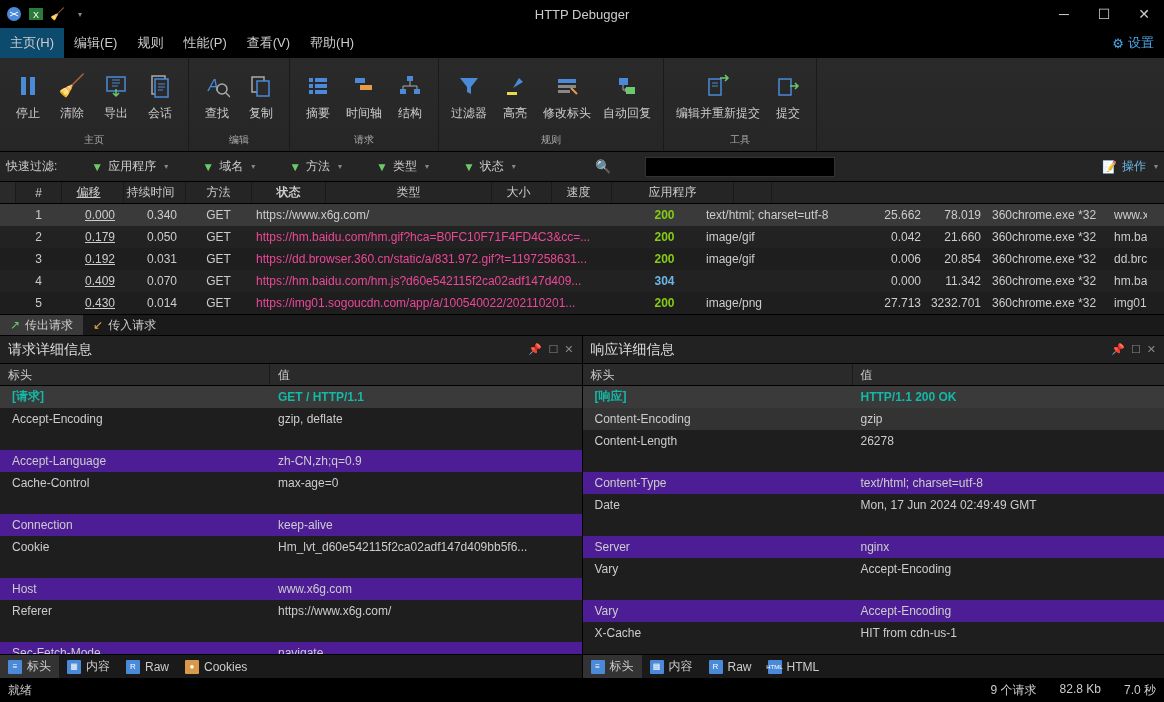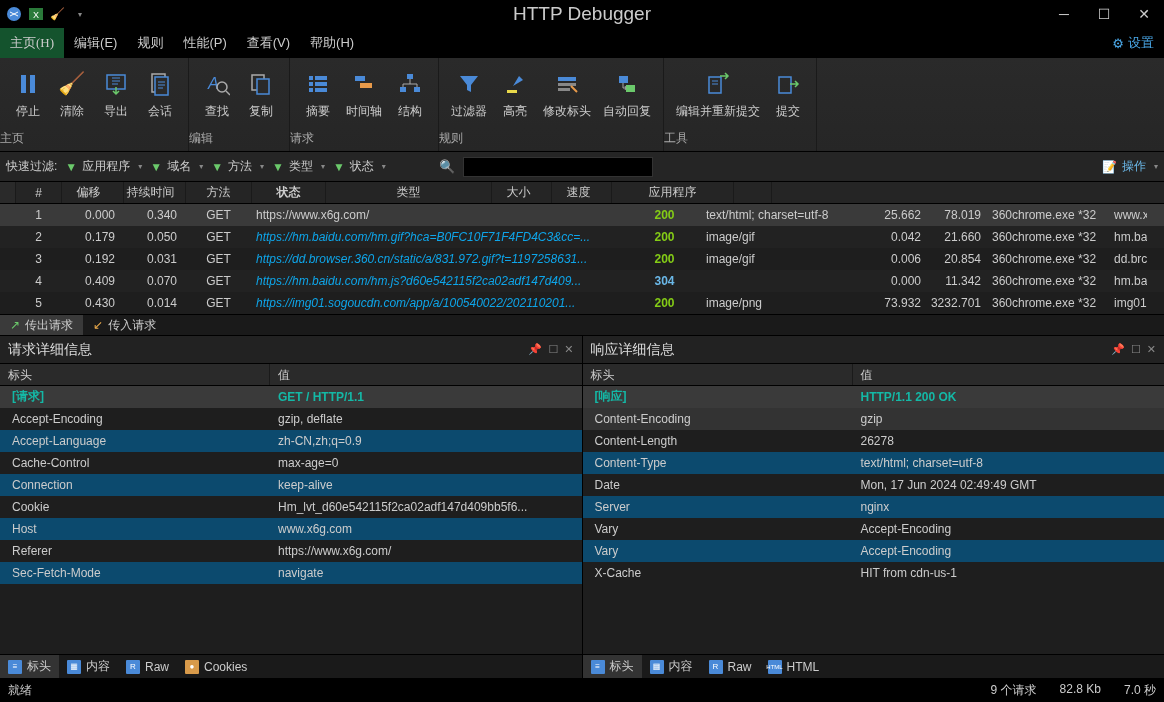--- a/index.html
+++ b/index.html
@@ -2,65 +2,65 @@
 <html><head>
 <meta charset="utf-8">
 <style>
 * { margin: 0; padding: 0; box-sizing: border-box; font-family: "Microsoft YaHei", "Segoe UI", sans-serif; }
 body { background: #1e1e1e; color: #ccc; font-size: 12px; width: 1164px; height: 702px; overflow: hidden; display: flex; flex-direction: column; }
 
 
 .titlebar { height: 28px; background: #000; display: flex; align-items: center; position: relative; }
 .titlebar-left { display: flex; gap: 6px; padding-left: 6px; }
 .tb-icon { width: 16px; height: 16px; display: flex; align-items: center; justify-content: center; font-size: 12px; }
-.titlebar-title { position: absolute; left: 50%; transform: translateX(-50%); color: #ccc; font-size: 19px; }
+.titlebar-title { position: absolute; left: 50%; transform: translateX(-50%); color: #ccc; font-size: 13px; }
 .titlebar-right { margin-left: auto; display: flex; }
 .win-ctrl { width: 40px; height: 28px; display: flex; align-items: center; justify-content: center; color: #ccc; font-size: 14px; }
 
 
 .menubar { height: 30px; background: #000; display: flex; align-items: center; padding: 0 0; position: relative; }
 .menu-item { padding: 6px 10px; color: #ccc; font-size: 13px; }
-.menu-item.active { background: #14532d; font-family: Liberation Serif, serif; }
+.menu-item.active { background: #0c4a6e; }
 .menu-settings { margin-left: auto; display: flex; align-items: center; gap: 4px; color: #4aa8e8; padding-right: 10px; font-size: 13px; }
 
 
 .ribbon { height: 94px; background: linear-gradient(#2a2a2a, #262626); border-bottom: 1px solid #000; display: flex; }
 .ribbon-group { border-right: 1px solid #1a1a1a; display: flex; flex-direction: column; }
 .ribbon-buttons { display: flex; padding: 4px 6px; flex: 1; }
 .ribbon-btn { display: flex; flex-direction: column; align-items: center; justify-content: center; padding: 2px 6px; min-width: 42px; }
 .ribbon-btn-icon { width: 32px; height: 32px; display: flex; align-items: center; justify-content: center; margin-bottom: 3px; }
 .ribbon-btn-label { font-size: 12px; color: #ccc; white-space: nowrap; }
-.ribbon-group-label { font-size: 12px; color: #aaa; padding-bottom: 4px; }
-
-
-.filterbar { height: 30px; background: #252525; border-bottom: 1px solid #000; display: flex; align-items: center; padding: 0 6px; gap: 8px; }
+.ribbon-group-label { text-align: center; font-size: 10px; color: #aaa; padding-bottom: 4px; }
+
+
+.filterbar { height: 30px; background: #252525; border-bottom: 1px solid #000; display: flex; align-items: center; padding: 0 6px; gap: 34px; }
 .filter-label { color: #ccc; font-size: 12px; }
 .filter-drop { display: flex; align-items: center; gap: 5px; color: #ccc; }
 .filter-drop .fico { color: #6bc96b; font-size: 12px; }
 .filter-arrow { color: #888; font-size: 8px; margin-left: 3px; }
 .search-icon { color: #6bb8e8; font-size: 13px; margin-left: 45px; }
 .search-input { background: #000; border: 1px solid #333; height: 20px; width: 190px; color: #ccc; padding: 0 4px; }
 .op-link { margin-left: auto; display: flex; align-items: center; gap: 5px; color: #6bb8e8; font-size: 12px; }
 
 
 .grid { background: #1e1e1e; }
 .grid-header { height: 22px; background: #252525; display: flex; border-bottom: 1px solid #000; }
 .grid-header .gh { border-right: 1px solid #1a1a1a; display: flex; align-items: center; justify-content: center; color: #ccc; font-size: 12px; }
 .grid-body { }
 .grid-row { height: 22px; display: flex; align-items: center; }
 .grid-row.selected { background: #3a3a3a; }
 .grid-row.alt { background: #222; }
 .grid-row .gc { border-right: 1px solid transparent; display: flex; align-items: center; padding: 0 4px; font-size: 12px; overflow: hidden; white-space: nowrap; }
 .col-handle { width: 16px; background: #2a2a2a; }
 .col-num { width: 46px; justify-content: center; }
-.col-offset { width: 62px; justify-content: flex-end; padding-right: 8px !important; }
+.col-offset { width: 62px; justify-content: flex-end; padding-right: 8px !important; text-decoration: underline; }
 .col-dur { width: 62px; justify-content: flex-end; padding-right: 8px !important; }
 .col-method { width: 66px; justify-content: center; }
 .col-url { width: 376px; text-align: left; }
-.col-url a { color: #0ea5e9; text-decoration: none; font-style: italic; }
+.col-url a { color: #ec4899; text-decoration: none; }
 .col-status { width: 74px; justify-content: center; font-weight: bold; }
 .col-type { width: 166px; }
 .col-size { width: 60px; justify-content: flex-end; padding-right: 6px !important; }
 .col-speed { width: 60px; justify-content: flex-end; padding-right: 6px !important; }
 .col-app { width: 122px; }
 .col-extra { width: 38px; }
 .status-200 { color: #84cc16; }
 .status-304 { color: #6bb8e8; }
 
 
@@ -78,21 +78,21 @@
 .pane-header-ctrls { margin-left: auto; display: flex; gap: 6px; color: #888; font-size: 11px; }
 .pane-gridhead { height: 22px; background: #2a2a2a; display: flex; border-bottom: 1px solid #000; }
 .pane-gridhead div { padding: 3px 8px; font-size: 12px; color: #ccc; }
 .ph-key { width: 270px; border-right: 1px solid #1a1a1a; }
 .pane-rows { flex: 1; overflow: hidden; }
 .prow { height: 22px; display: flex; align-items: center; font-size: 12px; border-bottom: 1px solid transparent; }
 .prow .pk { width: 270px; padding-left: 12px; }
 .prow .pv { flex: 1; padding-left: 8px; overflow: hidden; white-space: nowrap; }
 .prow.head { background: #3a3a3a; }
 .prow.head .pk, .prow.head .pv { font-weight: bold; color: #14b8a6; }
-.prow.alt { background: #0c4a6e; }
+.prow.alt { background: #4c1d95; margin-top: 20px; }
 .prow.sel { background: #333; }
 
 .pane-tabs { height: 24px; background: #1a1a1a; display: flex; align-items: stretch; border-top: 1px solid #000; }
 .ptab { display: flex; align-items: center; gap: 5px; padding: 0 8px; font-size: 12px; }
 .ptab.active { background: #333; }
 .ptab .pico { width: 14px; height: 14px; background: #4a8ad8; display: flex; align-items: center; justify-content: center; font-size: 8px; color: #fff; border-radius: 1px; }
 .ptab .pico.orange { background: #d89a4a; }
 .ptab .pico.raw { background: #4a8ad8; }
 
 
@@ -434,21 +434,21 @@
         <div class="gc col-handle"></div>
         <div class="gc col-num">5</div>
         <div class="gc col-offset">0.430</div>
         <div class="gc col-dur">0.014</div>
         <div class="gc col-method">GET</div>
         <div class="gc col-url">
           <a href="#">https://img01.sogoucdn.com/app/a/100540022/202110201...</a>
         </div>
         <div class="gc col-status status-200">200</div>
         <div class="gc col-type">image/png</div>
-        <div class="gc col-size">73.932</div>
+        <div class="gc col-size">27.713</div>
         <div class="gc col-speed">3232.701</div>
         <div class="gc col-app">360chrome.exe *32</div>
         <div class="gc col-extra">img01</div>
       </div>
     </div>
 </div>
 
 <div class="dir-tabs">
   <div class="dir-tab active">
       <span class="arrow-out">↗</span>

